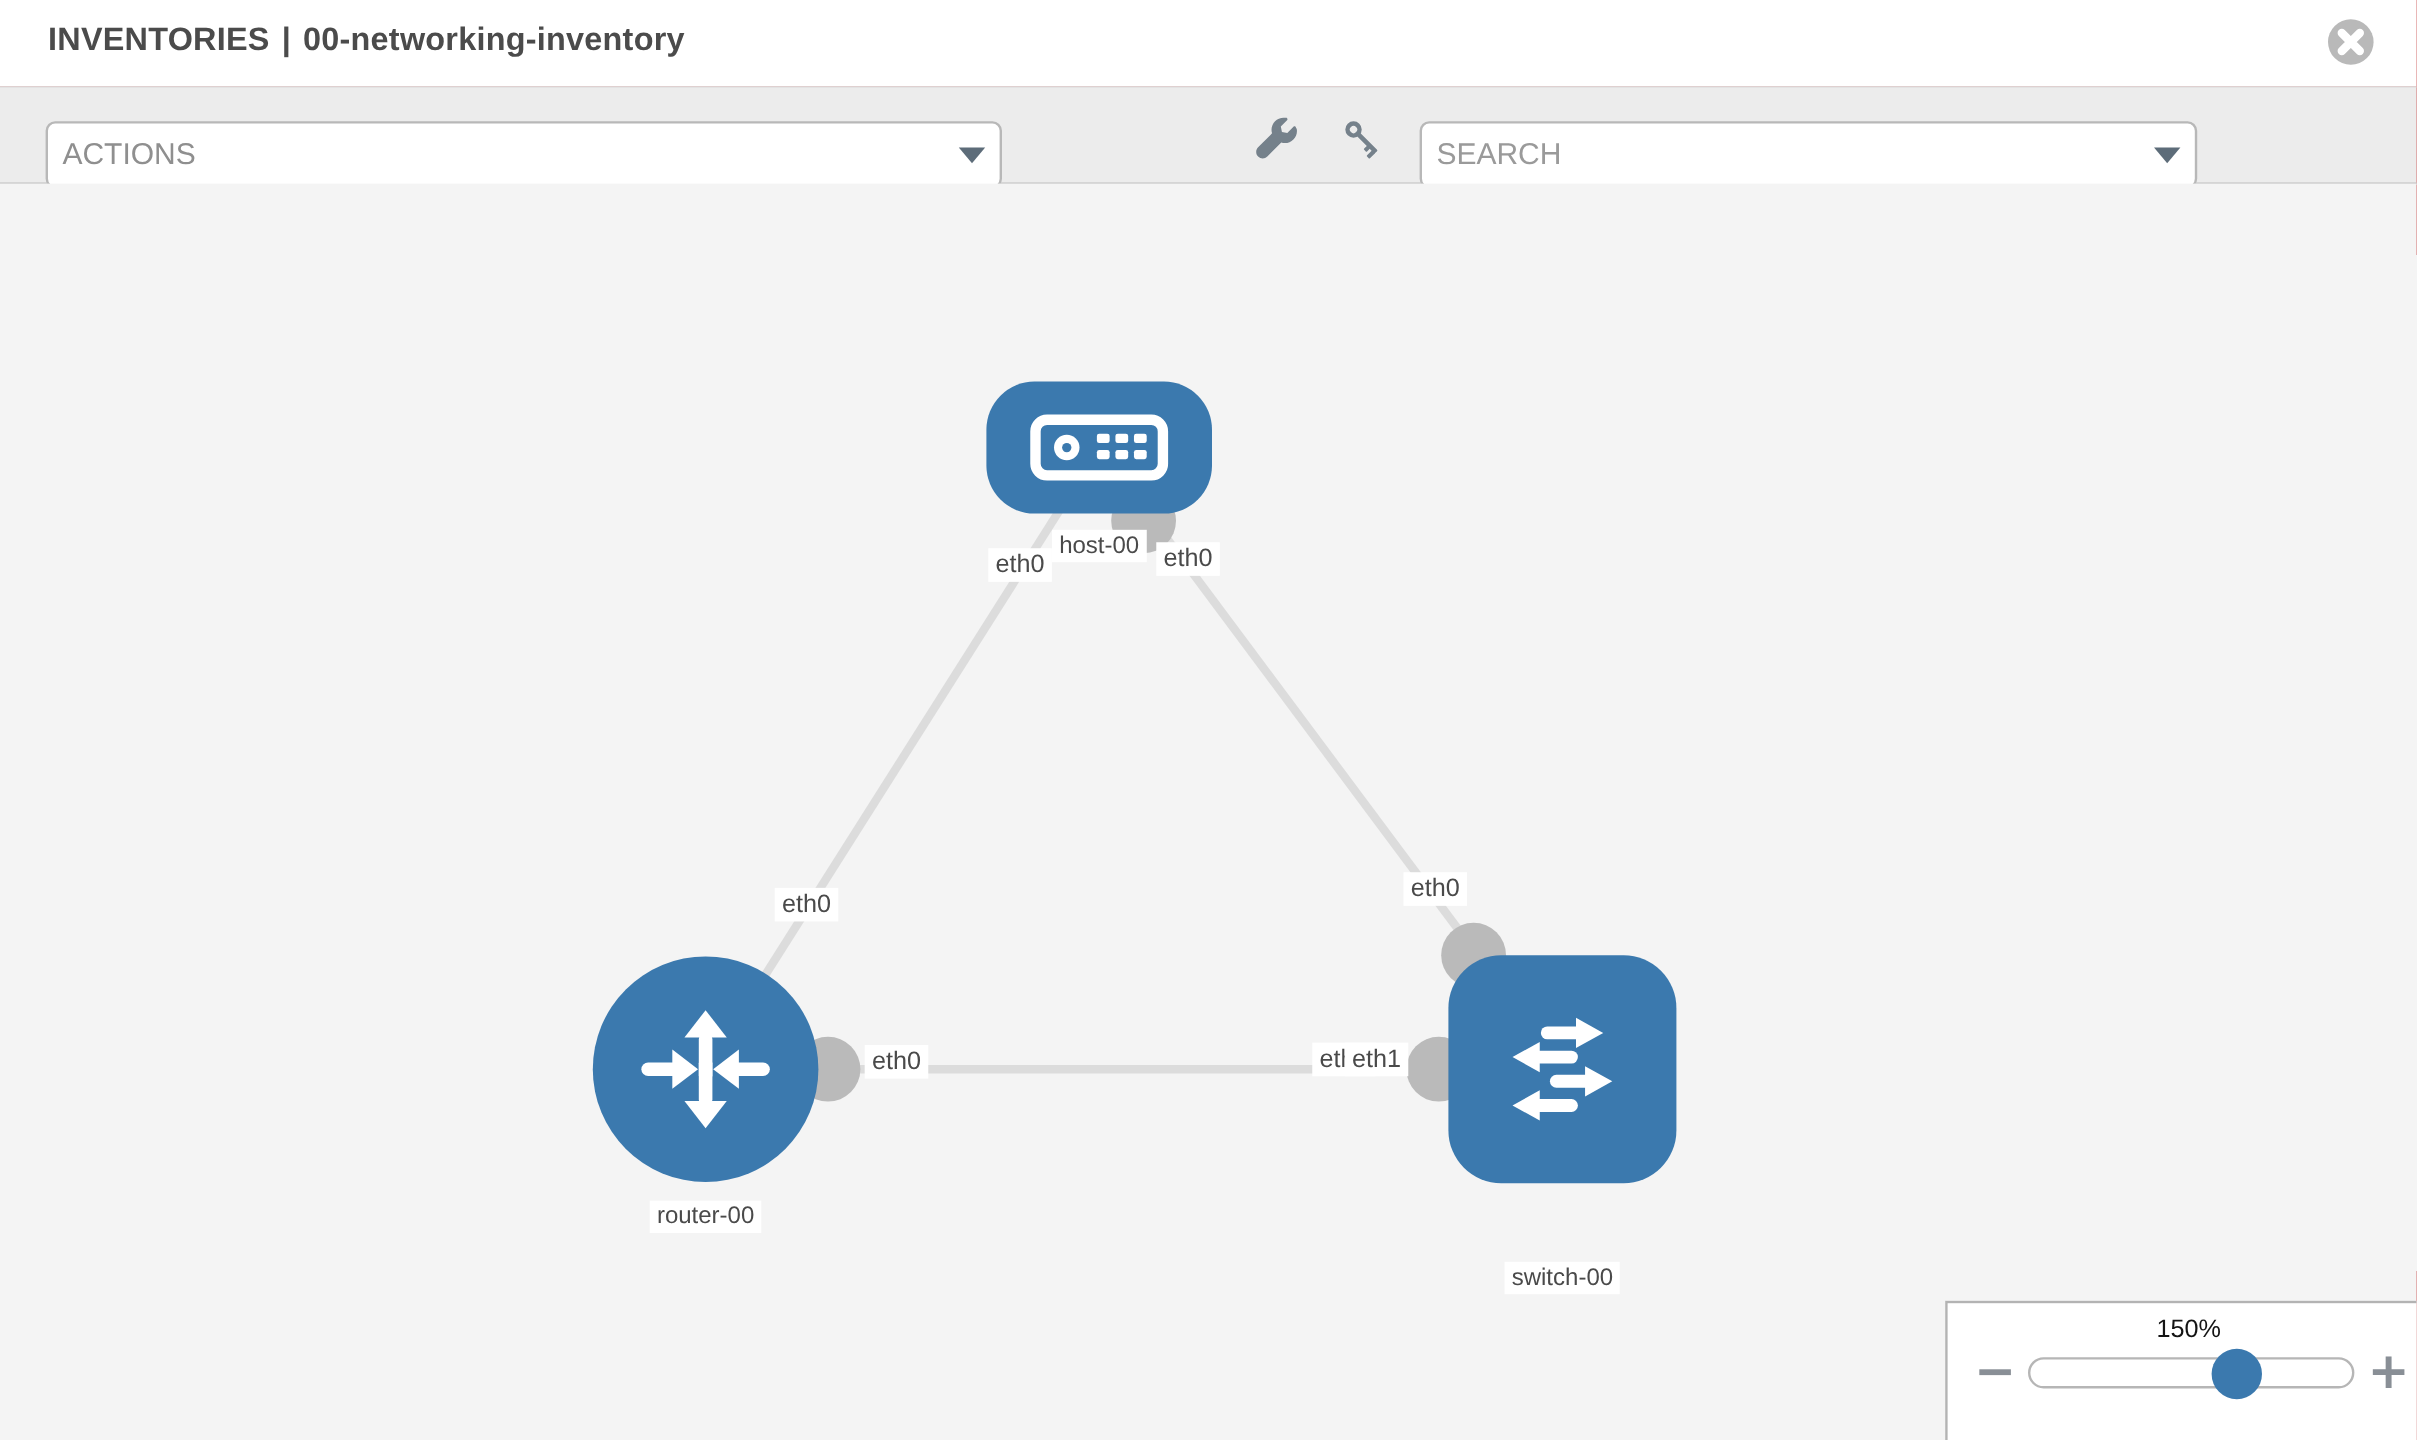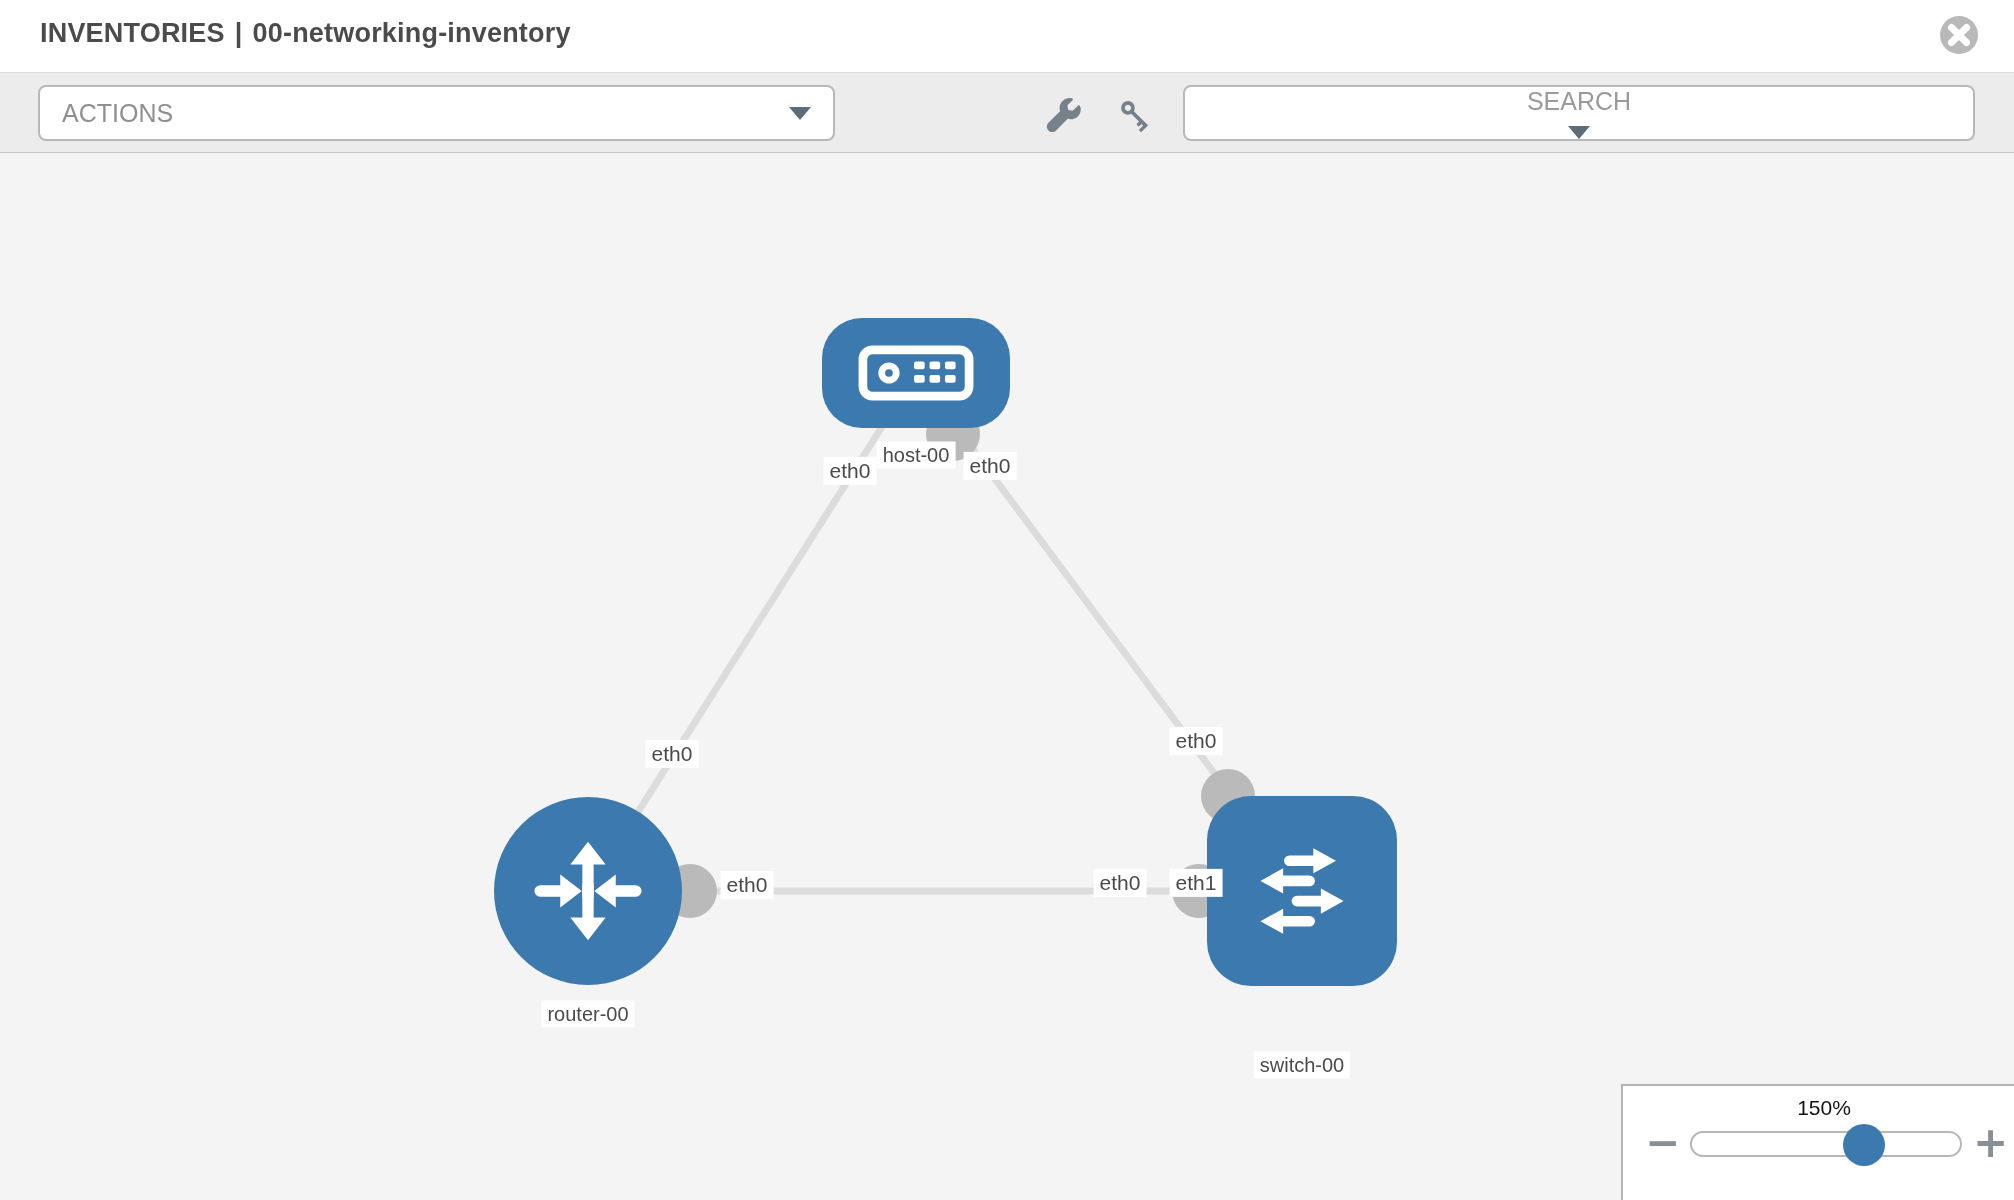--- a/index.html
+++ b/index.html
@@ -8,25 +8,25 @@
 
   
   .header{position:absolute;left:0;top:0;width:100%;height:72px;background:#ffffff;}
   .title{position:absolute;left:40px;top:18px;font-size:27px;font-weight:700;color:#4b4b4b;letter-spacing:.2px;}
   .title .sep{margin:0 10px;color:#4b4b4b;}
   .close-btn{position:absolute;right:34px;top:14px;width:42px;height:42px;border:none;background:none;padding:0;cursor:pointer;}
 
   
   .toolbar{position:absolute;left:0;top:72px;width:100%;height:79px;background:#ececec;
            border-top:1px solid #dcdcdc;border-bottom:2px solid #c6c6c6;}
-  .select{position:absolute;top:12px;height:56px;background:#ffffff;border:2px solid #b8b8b8;border-radius:8px;
+  .select{position:absolute;top:28px;height:56px;background:#ffffff;border:2px solid #b8b8b8;border-radius:8px;
           display:flex;align-items:center;justify-content:space-between;box-sizing:border-box;
-          padding:0 22px;font-size:25px;color:#8f8f8f;cursor:pointer;}
+          padding:0 12px;font-size:25px;color:#8f8f8f;cursor:pointer;}
   .select-actions{left:38px;width:797px;}
-  .select-search{left:1183px;width:792px;flex-direction:column;}
+  .select-search{left:1183px;width:648px;}
   .caret{width:0;height:0;border-left:11px solid transparent;border-right:11px solid transparent;
          border-top:13px solid #5d6c79;}
   .tool-btn{position:absolute;top:24px;width:40px;height:36px;border:none;background:none;padding:0;cursor:pointer;}
   .tool-btn.wrench{left:1044px;}
   .tool-btn.key{left:1116px;}
 
   
   .canvas{position:absolute;left:0;top:153px;width:2014px;height:1047px;background:#f4f4f4;overflow:hidden;}
   .links{position:absolute;left:0;top:0;}
   .port{position:absolute;width:54px;height:54px;border-radius:50%;background:#bababa;}
@@ -159,21 +159,21 @@
 
     <div class="chip small" style="left:850px;top:318px;">eth0</div>
     <div class="chip big" style="left:916px;top:302px;">host-00</div>
     <div class="chip small" style="left:990px;top:313px;">eth0</div>
 
     <div class="chip small" style="left:672px;top:601px;">eth0</div>
     <div class="chip small" style="left:1196px;top:588px;">eth0</div>
 
     <div class="chip small" style="left:747px;top:732px;">eth0</div>
     <div class="chip small" style="left:1120px;top:730px;">eth0</div>
-    <div class="chip small" style="left:1196px;top:730px;">eth1</div>
+    <div class="chip small" style="left:1147px;top:730px;">eth1</div>
 
     <div class="chip big" style="left:588px;top:861px;">router-00</div>
     <div class="chip big" style="left:1302px;top:912px;">switch-00</div>
 
     <div class="zoom-panel">
       <div class="zoom-level">150%</div>
       <button class="zoom-btn zoom-minus">−</button>
       <div class="slider-track"></div>
       <div class="slider-thumb"></div>
       <button class="zoom-btn zoom-plus">+</button>

